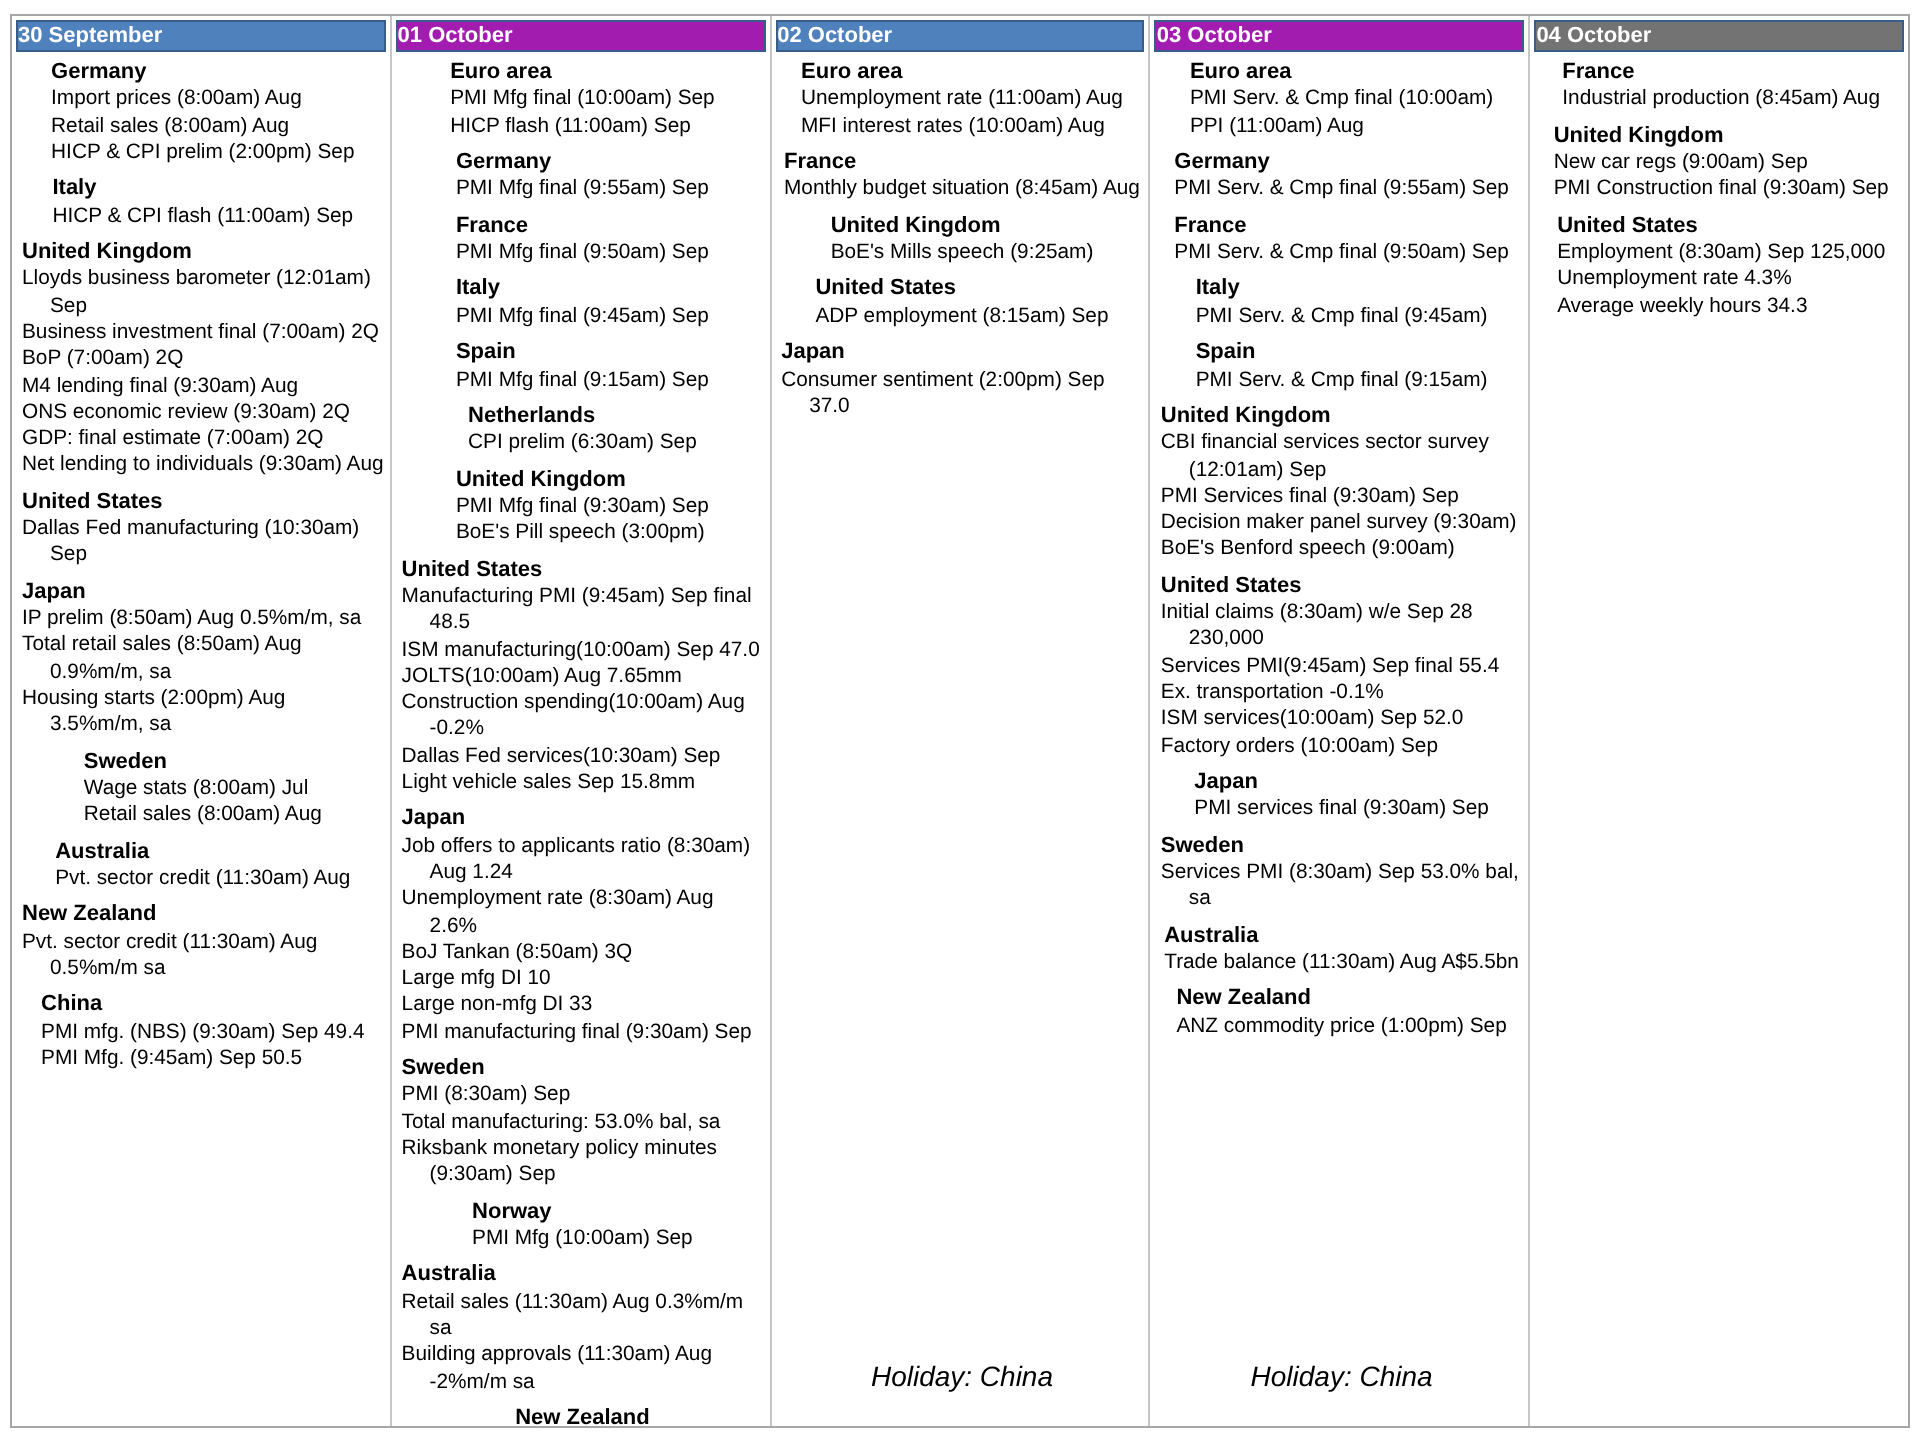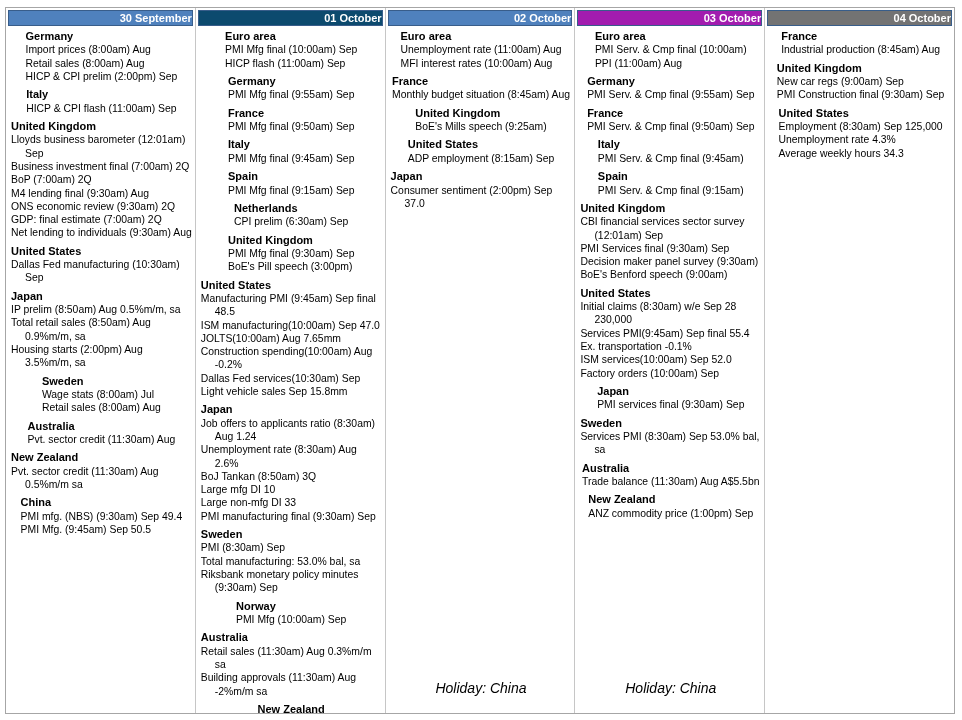--- a/index.html
+++ b/index.html
@@ -33,21 +33,21 @@
   .day-column:last-child { border-right: none; }
   .day-header {
     margin: 2px 2px 0 2px;
     height: 14px;
     line-height: 14px;
     background: #4f81bd;
     border: 1px solid #385d8a;
     color: #ffffff;
     font-weight: bold;
     font-size: 11px;
-    text-align: right;
+    text-align: left;
     flex: 0 0 auto;
   }
   .col-body {
     flex: 1 1 auto;
     display: flex;
     flex-direction: column;
     padding: 1px 3px 9px 5px;
     overflow: hidden;
     align-items: center;
   }
@@ -126,21 +126,21 @@
           <div class="event">Pvt. sector credit (11:30am) Aug <span class="value">0.5%m/m sa</span></div>
         </div>
         <div class="country-section">
           <div class="country">China</div>
           <div class="event">PMI mfg. (NBS) (9:30am) Sep <span class="value">49.4</span></div>
           <div class="event">PMI Mfg. (9:45am) Sep <span class="value">50.5</span></div>
         </div>
       </div>
     </div>
     <div class="day-column">
-      <div class="day-header" style="background: #0c4a6e; border-color: rgb(56, 93, 138);">01 October</div>
+      <div class="day-header" style="background: #a21caf; border-color: rgb(56, 93, 138);">01 October</div>
       <div class="col-body">
         <div class="country-section">
           <div class="country">Euro area</div>
           <div class="event">PMI Mfg final (10:00am) Sep</div>
           <div class="event">HICP flash (11:00am) Sep</div>
         </div>
         <div class="country-section">
           <div class="country">Germany</div>
           <div class="event">PMI Mfg final (9:55am) Sep</div>
         </div>

